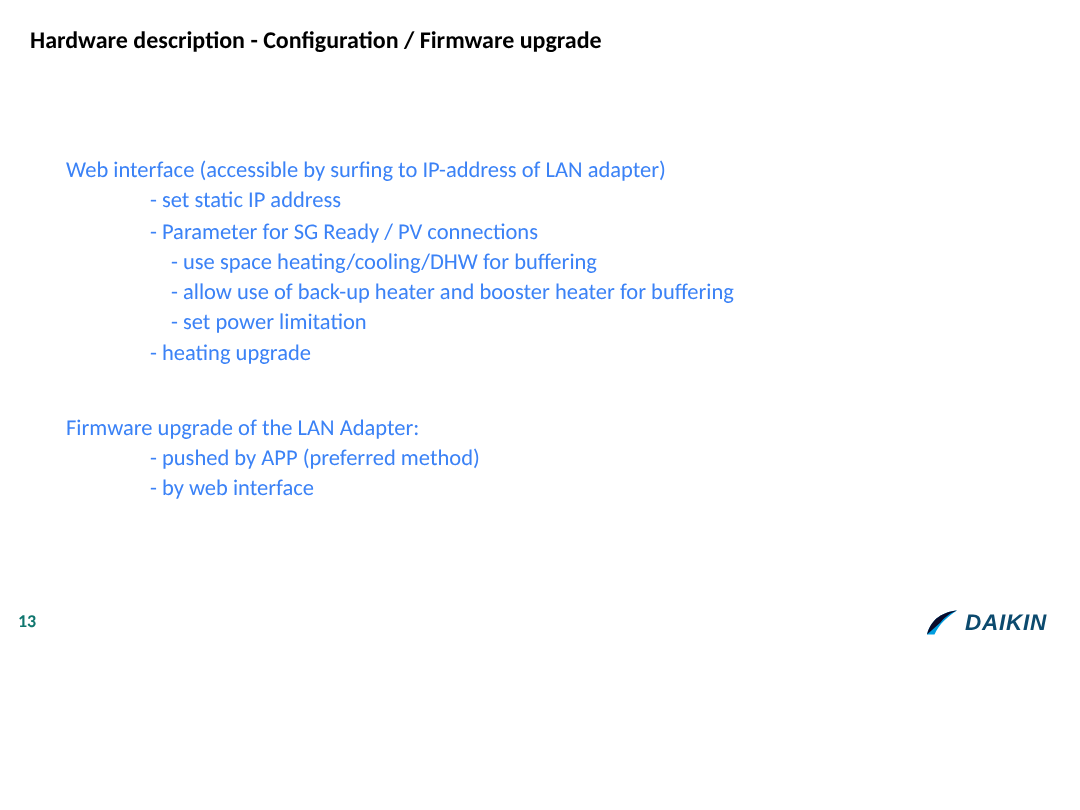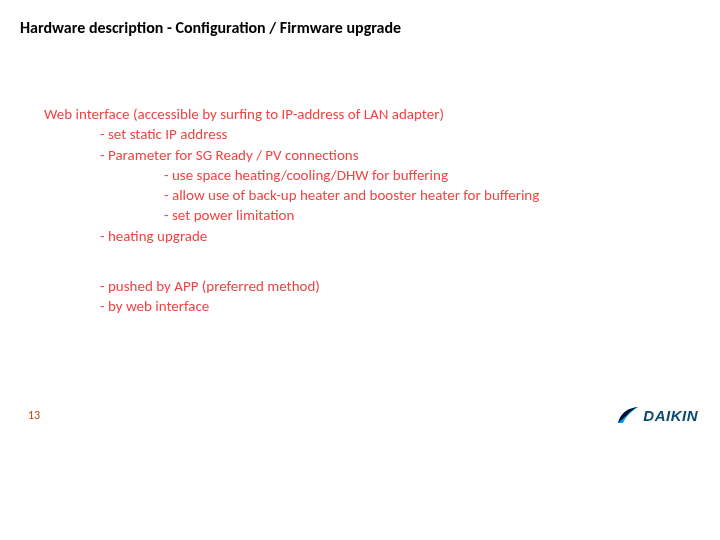--- a/index.html
+++ b/index.html
@@ -27,32 +27,33 @@
     font-weight: 700;
     color: #000000;
   }
   .body {
     position: absolute;
     top: 104px;
     left: 44px;
     right: 30px;
     font-size: 15px;
     line-height: 1.35;
-    color: #ef4444;
+    color: #3b82f6;
   }
   .lvl0 { margin-left: 0; }
   .lvl1 { margin-left: 56px; }
-  .lvl2 { margin-left: 120px; }
+  .lvl2 { margin-left: 70px; }
   .section-gap { height: 30px; }
   .page-num {
     position: absolute;
-    left: 28px;
+    left: 12px;
     bottom: 14px;
     font-size: 12px;
-    color: #c2410c;
+    color: #0f766e;
+    font-weight: bold;
   }
   .logo {
     position: absolute;
     right: 22px;
     bottom: 12px;
     display: flex;
     align-items: center;
     gap: 4px;
   }
   .logo svg { display: block; }
@@ -76,20 +77,21 @@
     <div class="lvl0">Web interface (accessible by surfing to IP-address of LAN adapter)</div>
     <div class="lvl1">- set static IP address</div>
     <div class="lvl1">- Parameter for SG Ready / PV connections</div>
     <div class="lvl2">- use space heating/cooling/DHW for buffering</div>
     <div class="lvl2">- allow use of back-up heater and booster heater for buffering</div>
     <div class="lvl2">- set power limitation</div>
     <div class="lvl1">- heating upgrade</div>
 
     <div class="section-gap"></div>
 
+    <div class="lvl0">Firmware upgrade of the LAN Adapter:</div>
     <div class="lvl1">- pushed by APP (preferred method)</div>
     <div class="lvl1">- by web interface</div>
   </div>
 
   <div class="page-num">13</div>
 
   <div class="logo">
     <svg width="22" height="18" viewBox="0 0 22 18">
       <path d="M1 17 C 4 6, 12 2, 21 1 C 15 5, 9 10, 6 17 Z" fill="#009ee0"></path>
       <path d="M1 17 C 4 6, 12 2, 21 1 C 18 2, 13 5, 10 9 L 1 17 Z" fill="#0a0a2a"></path>

